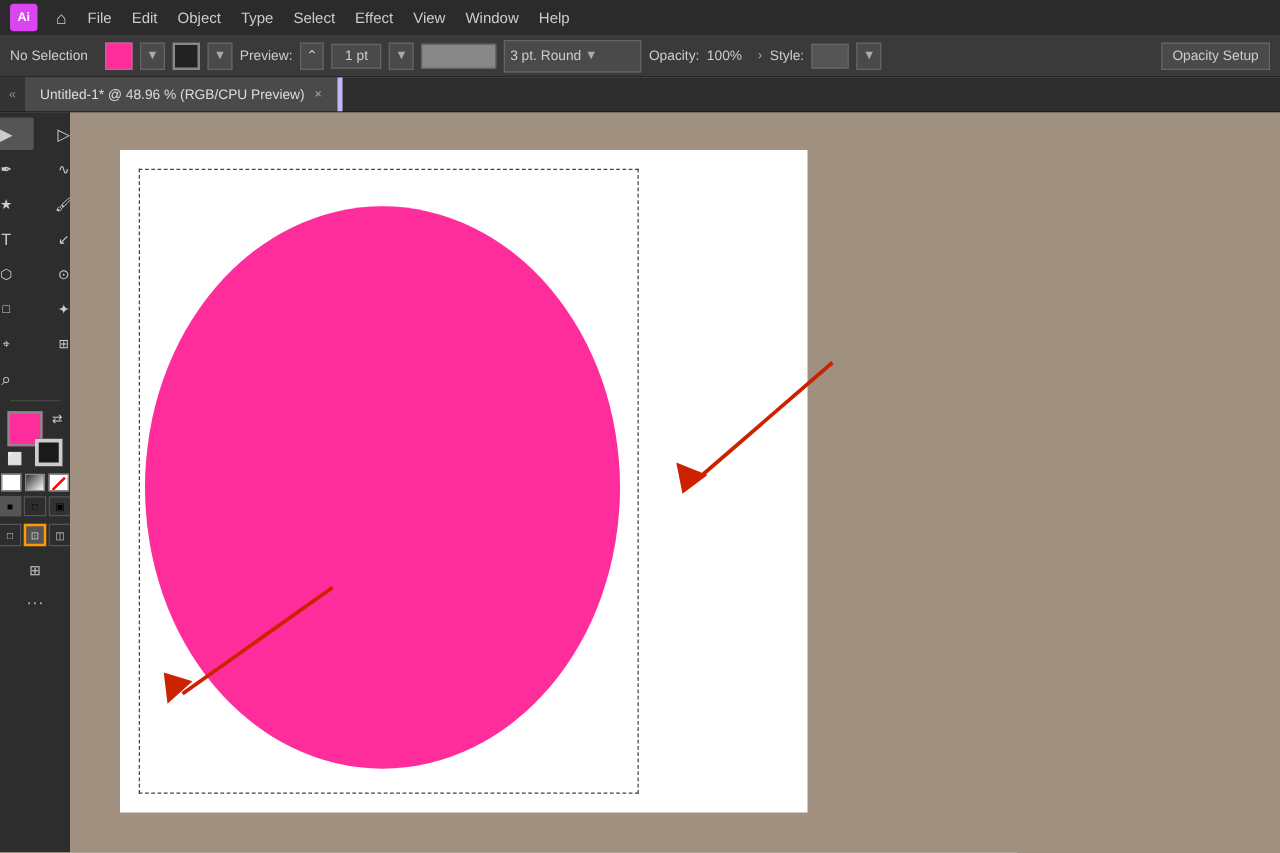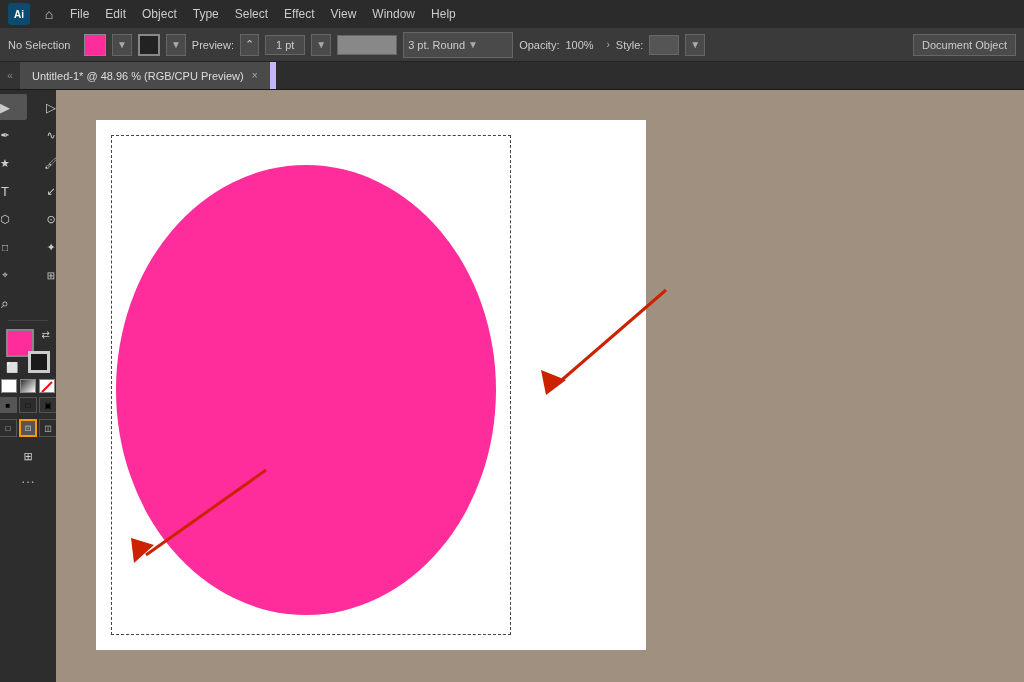--- a/index.html
+++ b/index.html
@@ -18,21 +18,21 @@
       height: 28px;
       background: #2b2b2b;
       display: flex;
       align-items: center;
       padding: 0 8px;
       gap: 4px;
     }
     .ai-logo {
       width: 22px;
       height: 22px;
-      background: #0c4a6e;
+      background: #d946ef;
       border-radius: 3px;
       display: flex;
       align-items: center;
       justify-content: center;
       font-size: 10px;
       font-weight: bold;
       color: white;
       margin-right: 4px;
     }
     .home-icon-btn {
@@ -169,21 +169,21 @@
       background: #333;
     }
     .tab-item {
       display: flex;
       align-items: center;
       padding: 0 12px;
       background: #4a4a4a;
       color: #ddd;
       font-size: 11px;
       gap: 8px;
-      border-right: 6px solid #c4b5fd;
+      border-right: 4px solid #c4b5fd;
       cursor: pointer;
     }
     .tab-close {
       font-size: 10px;
       color: #aaa;
       cursor: pointer;
     }
 
     
     .main-area {
@@ -441,21 +441,21 @@
   </div>
   <span class="opacity-label">Opacity:</span>
   <span class="opacity-value">100%</span>
   <span class="chevron-icon">›</span>
   <span class="style-label">Style:</span>
   <div class="style-box"></div>
   <div class="dropdown-small">
       <span class="chevron-icon">▼</span>
     </div>
   <div style="flex:1;"></div>
-  <button class="doc-setup-btn">Document Object</button>
+  <button class="doc-setup-btn">Opacity Setup</button>
 </div>
 
 <div class="tab-bar">
   <div class="tab-collapse-btn">«</div>
   <div class="tab-item">
     <span>Untitled-1* @ 48.96 % (RGB/CPU Preview)</span>
     <span class="tab-close">×</span>
   </div>
 </div>
 

